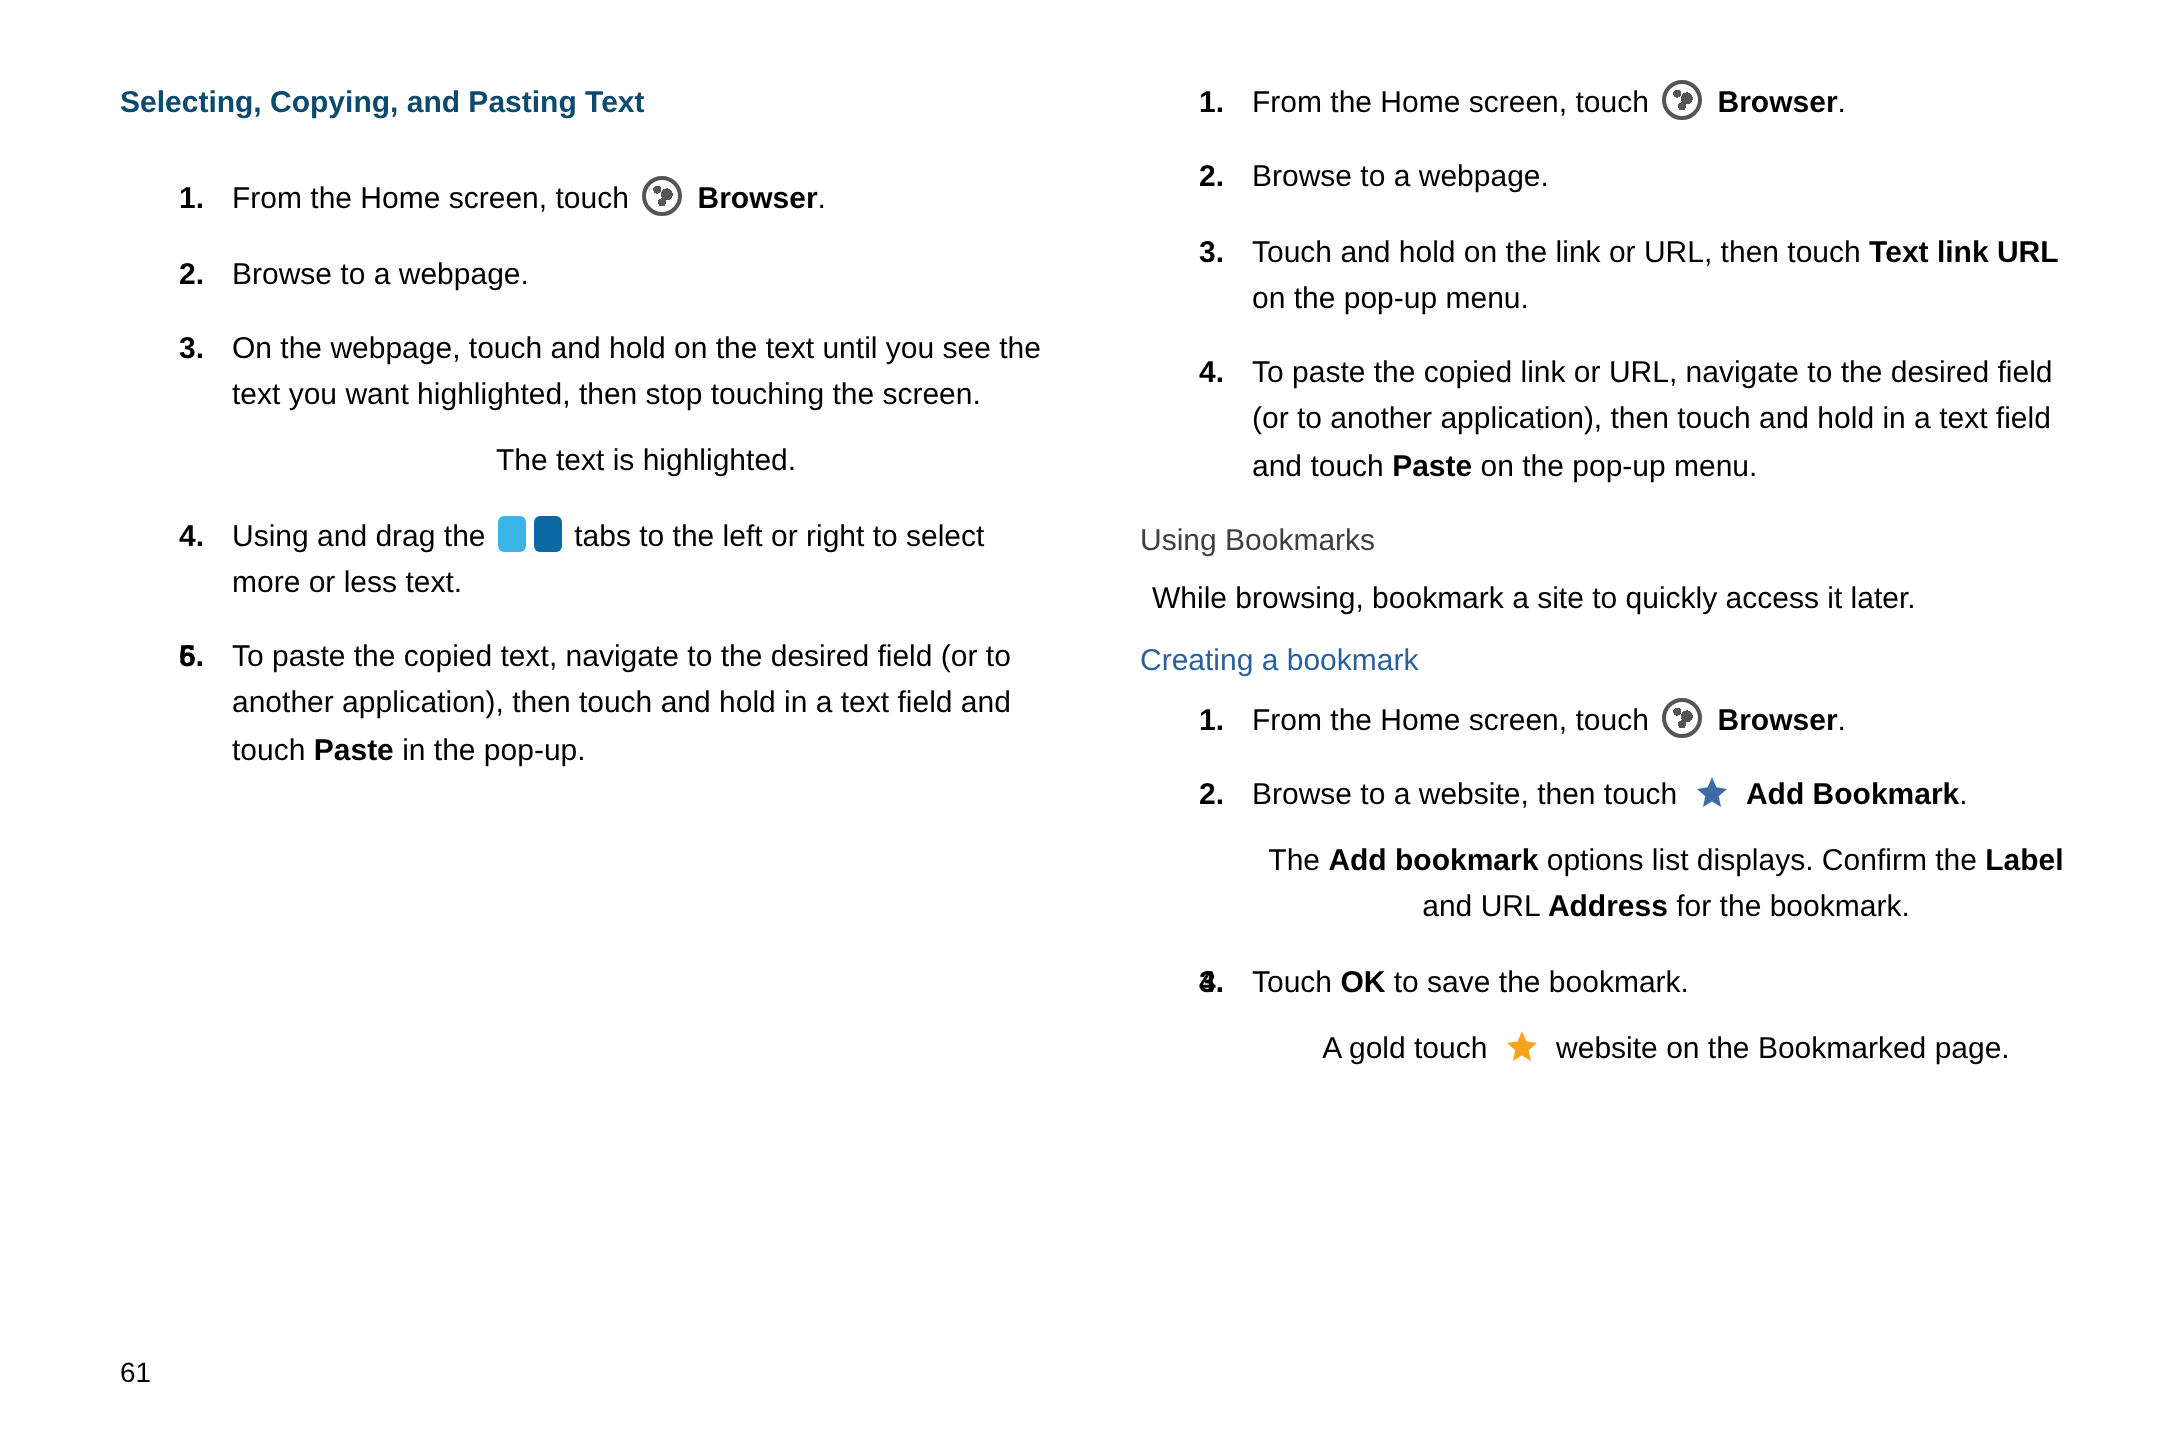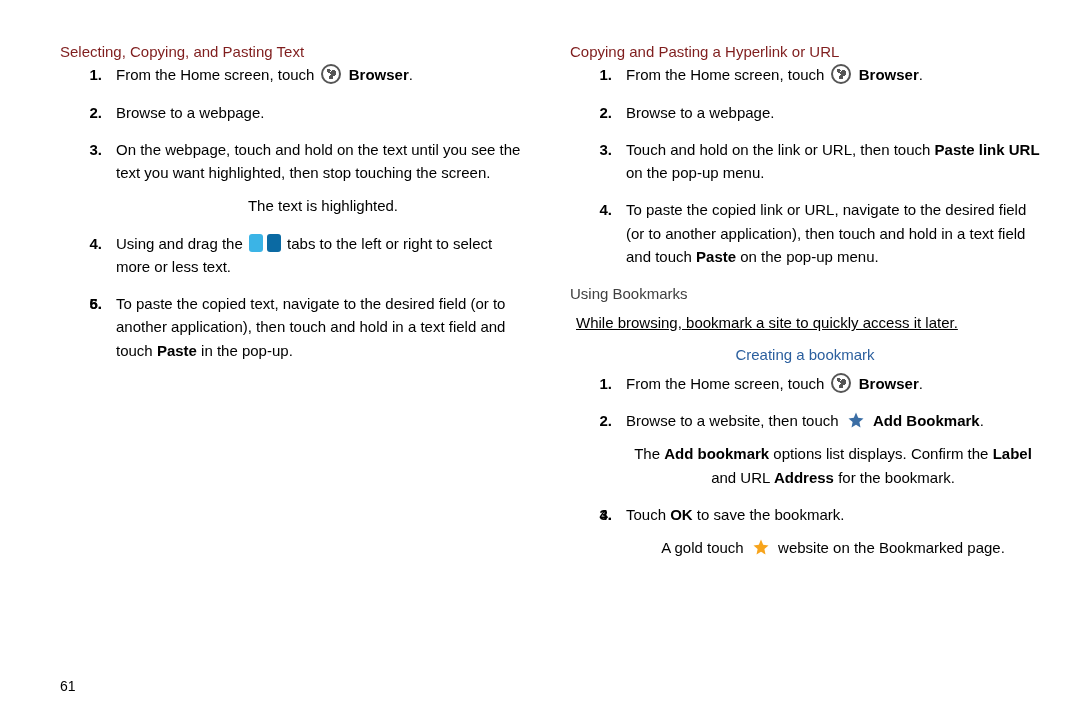--- a/index.html
+++ b/index.html
@@ -21,35 +21,34 @@
     box-sizing: border-box;
   }
   .cols {
     display: flex;
     gap: 40px;
   }
   .col {
     flex: 1 1 50%;
   }
   .heading-blue {
-    color: #7f1d1d;
-    font-weight: normal;
-    margin: 0 0 0 0;
+    color: #0c4a6e;
+    font-weight: bold;
+    margin: 0 0 25px 0;
     font-size: 15px;
   }
   .subheading-blue {
     color: #404040;
     margin: 10px 0 6px 0;
     font-size: 15px;
   }
   .smallheading-blue {
     color: #2b5f9e;
     margin: 8px 0 6px 0;
     font-size: 15px;
-    text-align: center;
   }
   ol.steps {
     list-style: none;
     margin: 0;
     padding: 0 0 0 36px;
   }
   ol.steps > li {
     position: relative;
     margin: 0 0 14px 0;
     padding-left: 20px;
@@ -113,21 +112,20 @@
     position: relative;
   }
   .icon-star-blue svg, .icon-star-gold svg {
     width: 18px; height: 18px; display: block;
   }
   .icon-star-blue svg path { fill: #3b6ea5; }
   .icon-star-gold svg path { fill: #f7a41c; }
   .plain {
     display: block;
     margin: 4px 0 8px 0;
-    text-decoration: underline;
   }
 </style>
 </head>
 <body>
 
 <div class="page">
   <div class="cols">
 
     <div class="col">
       <div class="heading-blue">Selecting, Copying, and Pasting Text</div>
@@ -153,33 +151,32 @@
           <span class="num">5.</span>
         </li>
         <li>
           <span class="num">6.</span>
           <span>To paste the copied text, navigate to the desired field (or to another application), then touch and hold in a text field and touch <span class="bold">Paste</span> in the pop-up.</span>
         </li>
       </ol>
     </div>
 
     <div class="col">
-      <div class="heading-blue">Copying and Pasting a Hyperlink or URL</div>
       <ol class="steps">
         <li>
           <span class="num">1.</span>
           <span>From the Home screen, touch </span><span class="icon-globe"></span> <span class="bold">Browser</span><span>.</span>
         </li>
         <li>
           <span class="num">2.</span>
           <span>Browse to a webpage.</span>
         </li>
         <li>
           <span class="num">3.</span>
-          <span>Touch and hold on the link or URL, then touch <span class="bold">Paste link URL</span> on the pop-up menu.</span>
+          <span>Touch and hold on the link or URL, then touch <span class="bold">Text link URL</span> on the pop-up menu.</span>
         </li>
         <li>
           <span class="num">4.</span>
           <span>To paste the copied link or URL, navigate to the desired field (or to another application), then touch and hold in a text field and touch <span class="bold">Paste</span> on the pop-up menu.</span>
         </li>
       </ol>
 
       <div class="subheading-blue">Using Bookmarks</div>
       <span class="plain" style="margin-left:6px;">While browsing, bookmark a site to quickly access it later.</span>
       <div class="smallheading-blue">Creating a bookmark</div>

